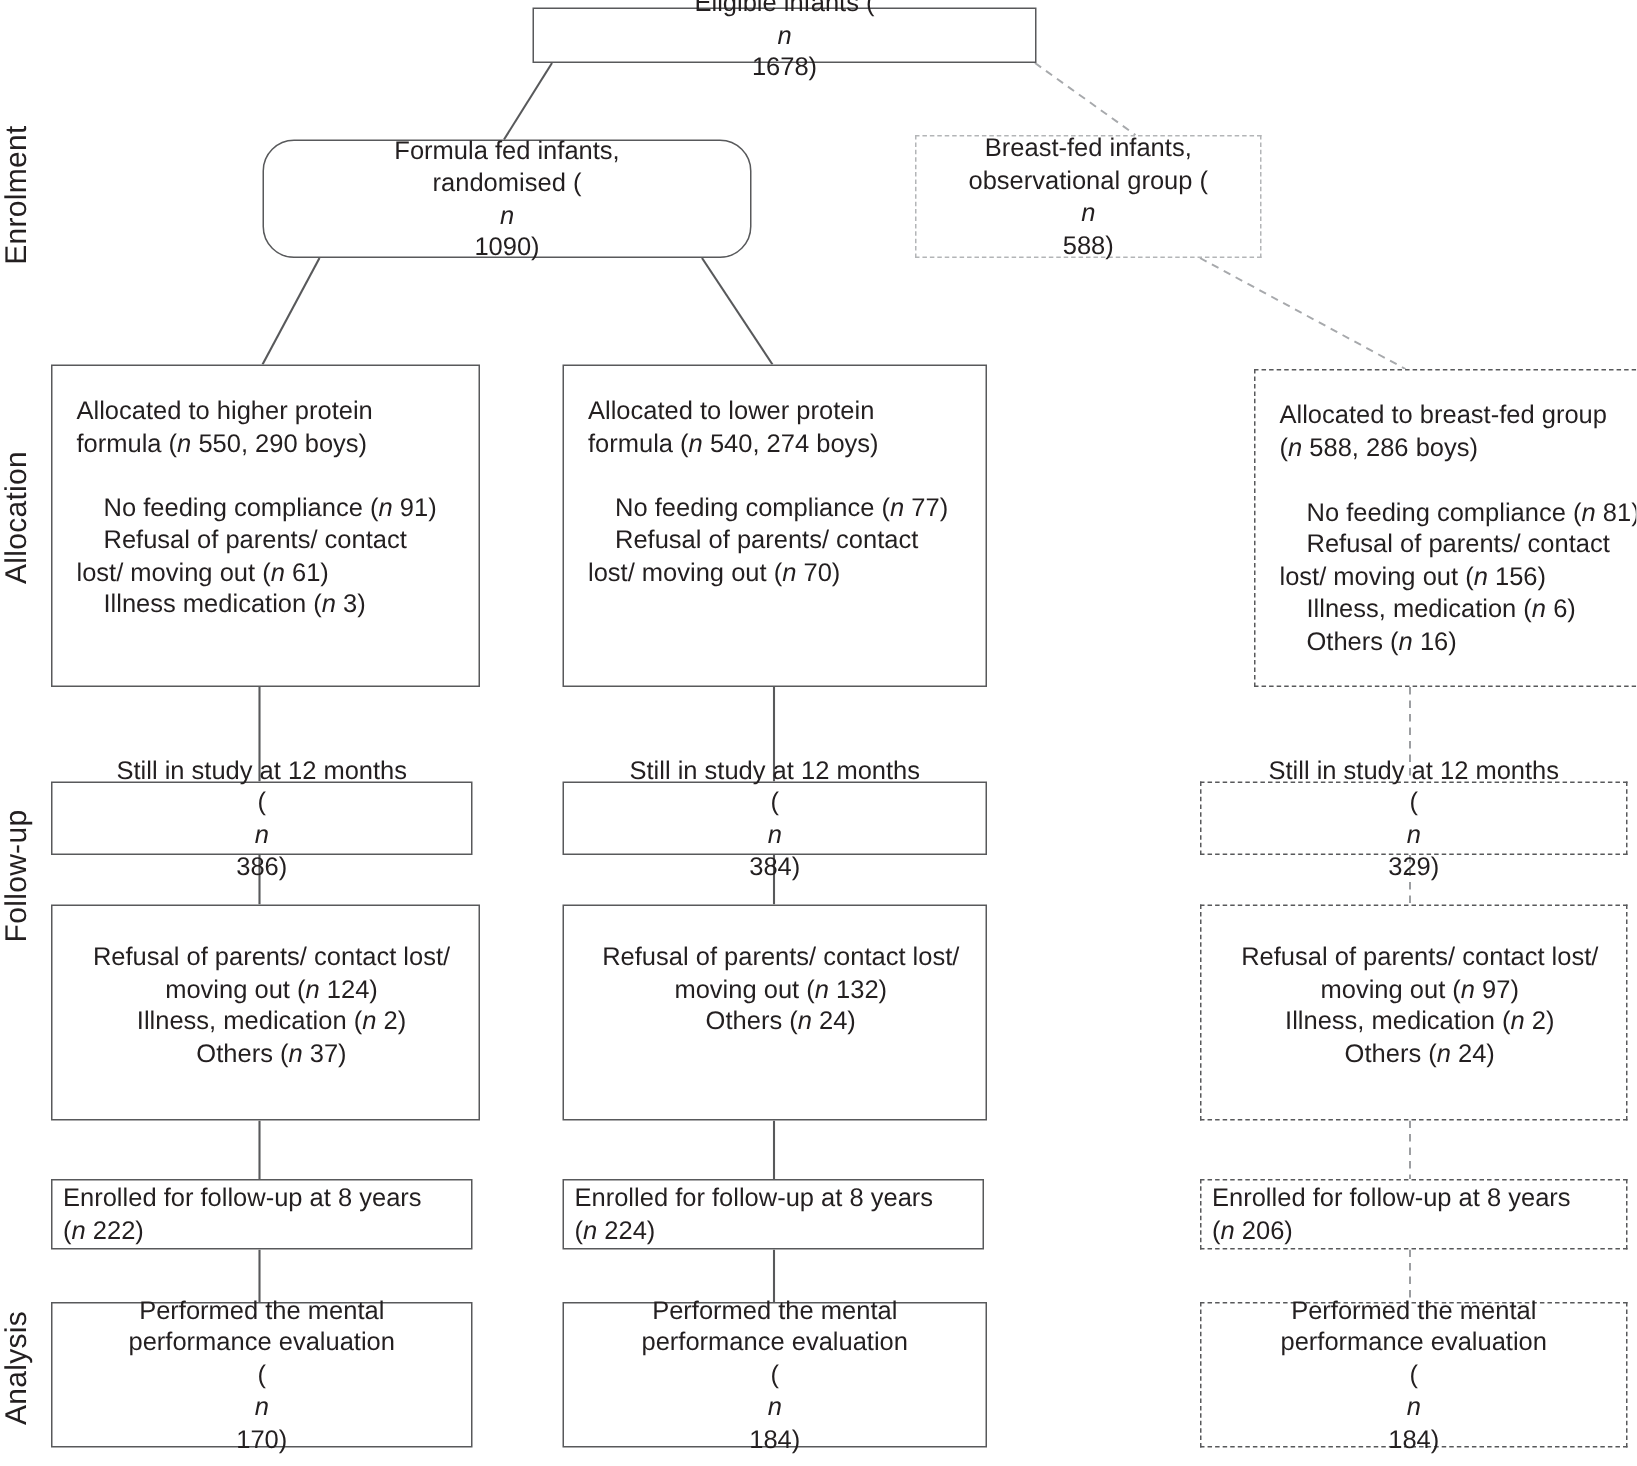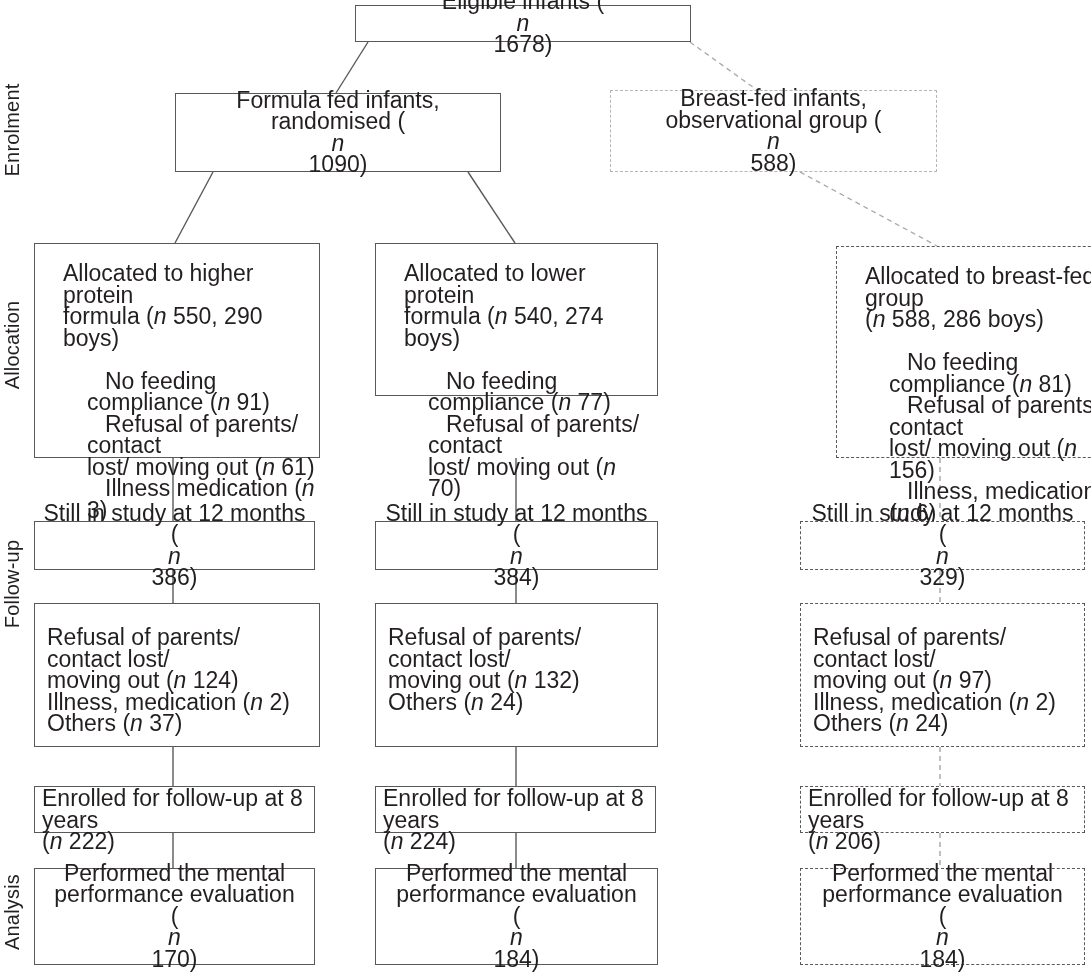--- a/index.html
+++ b/index.html
@@ -10,35 +10,35 @@
     font-family:"Liberation Sans","DejaVu Sans",sans-serif;
     color:#231f20;
     overflow:hidden;
   }
   svg.connectors{position:absolute;left:0;top:0;width:1091px;height:977px;}
   .box{
     position:absolute;
     box-sizing:border-box;
     background:#ffffff;
     border:1.5px solid #58595b;
-    font-size:23px;
+    font-size:17px;
     line-height:21.5px;
     color:#231f20;
   }
   .box.dashed{border:1.5px dashed #58595b;}
   .box.dashed-light{border:1px dashed #b3b5b7;}
   .center{
     display:flex;flex-direction:column;justify-content:center;
     text-align:center;white-space:pre-line;
   }
-  .alloc{padding:19px 4px 0 28px;}
+  .alloc{padding:19px 4px 0 16px;}
   .alloc-title{white-space:pre-line;}
   .alloc-gap{height:21.5px;}
-  .alloc-item{white-space:pre-line;text-indent:18px;margin-left:24px;}
-  .loss{padding:23px 4px 0 12px;}
+  .alloc-item{white-space:pre-line;text-indent:18px;}
+  .loss{padding:23px 4px 0 12px;text-align:center;}
   .loss-item{white-space:pre-line;}
   .enrolled{padding:1px 4px 16px 7px;white-space:pre-line;}
   .side-label{
     position:absolute;
     transform:translate(-50%,-50%) rotate(-90deg);
     white-space:nowrap;
     font-size:20px;
     color:#231f20;
     letter-spacing:0.2px;
   }
@@ -73,36 +73,36 @@
     <line x1="940" y1="833" x2="940" y2="868" stroke="#9b9da0" stroke-width="1.3" stroke-dasharray="5,4"></line>
   </svg>
 
   <div class="side-label" style="left:12px;top:130px;">Enrolment</div>
   <div class="side-label" style="left:12px;top:345px;">Allocation</div>
   <div class="side-label" style="left:12px;top:584px;">Follow-up</div>
   <div class="side-label" style="left:12px;top:912px;">Analysis</div>
 
   <div class="box center" style="left:355px;top:5px;width:336px;height:37px;">Eligible infants (<i>n</i> 1678)</div>
 
-  <div class="box center" style="left:175px;top:93px;width:326px;height:79px;">Formula fed infants,
+  <div class="box center" style="left:175px;top:93px;width:326px;height:79px;border-radius:21px;">Formula fed infants,
 randomised (<i>n</i> 1090)</div>
-  <div class="box dashed-light center" style="left:610px;top:90px;width:327px;height:82px;">Breast-fed infants,
+  <div class="box dashed-light center" style="left:610px;top:90px;width:231px;height:82px;">Breast-fed infants,
 observational group (<i>n</i> 588)</div>
 
   <div class="box alloc" style="left:34px;top:243px;width:286px;height:215px;">
     <div class="alloc-title">Allocated to higher protein
 formula (<i>n</i> 550, 290 boys)</div>
     <div class="alloc-gap"></div>
     <div class="alloc-item">No feeding compliance (<i>n</i> 91)</div>
     <div class="alloc-item">Refusal of parents/ contact
 lost/ moving out (<i>n</i> 61)</div>
     <div class="alloc-item">Illness medication (<i>n</i> 3)</div>
   </div>
 
-  <div class="box alloc" style="left:375px;top:243px;width:283px;height:153px;">
+  <div class="box alloc" style="left:375px;top:243px;width:283px;height:215px;">
     <div class="alloc-title">Allocated to lower protein
 formula (<i>n</i> 540, 274 boys)</div>
     <div class="alloc-gap"></div>
     <div class="alloc-item">No feeding compliance (<i>n</i> 77)</div>
     <div class="alloc-item">Refusal of parents/ contact
 lost/ moving out (<i>n</i> 70)</div>
   </div>
 
   <div class="box dashed alloc" style="left:836px;top:246px;width:285px;height:212px;">
     <div class="alloc-title">Allocated to breast-fed group

